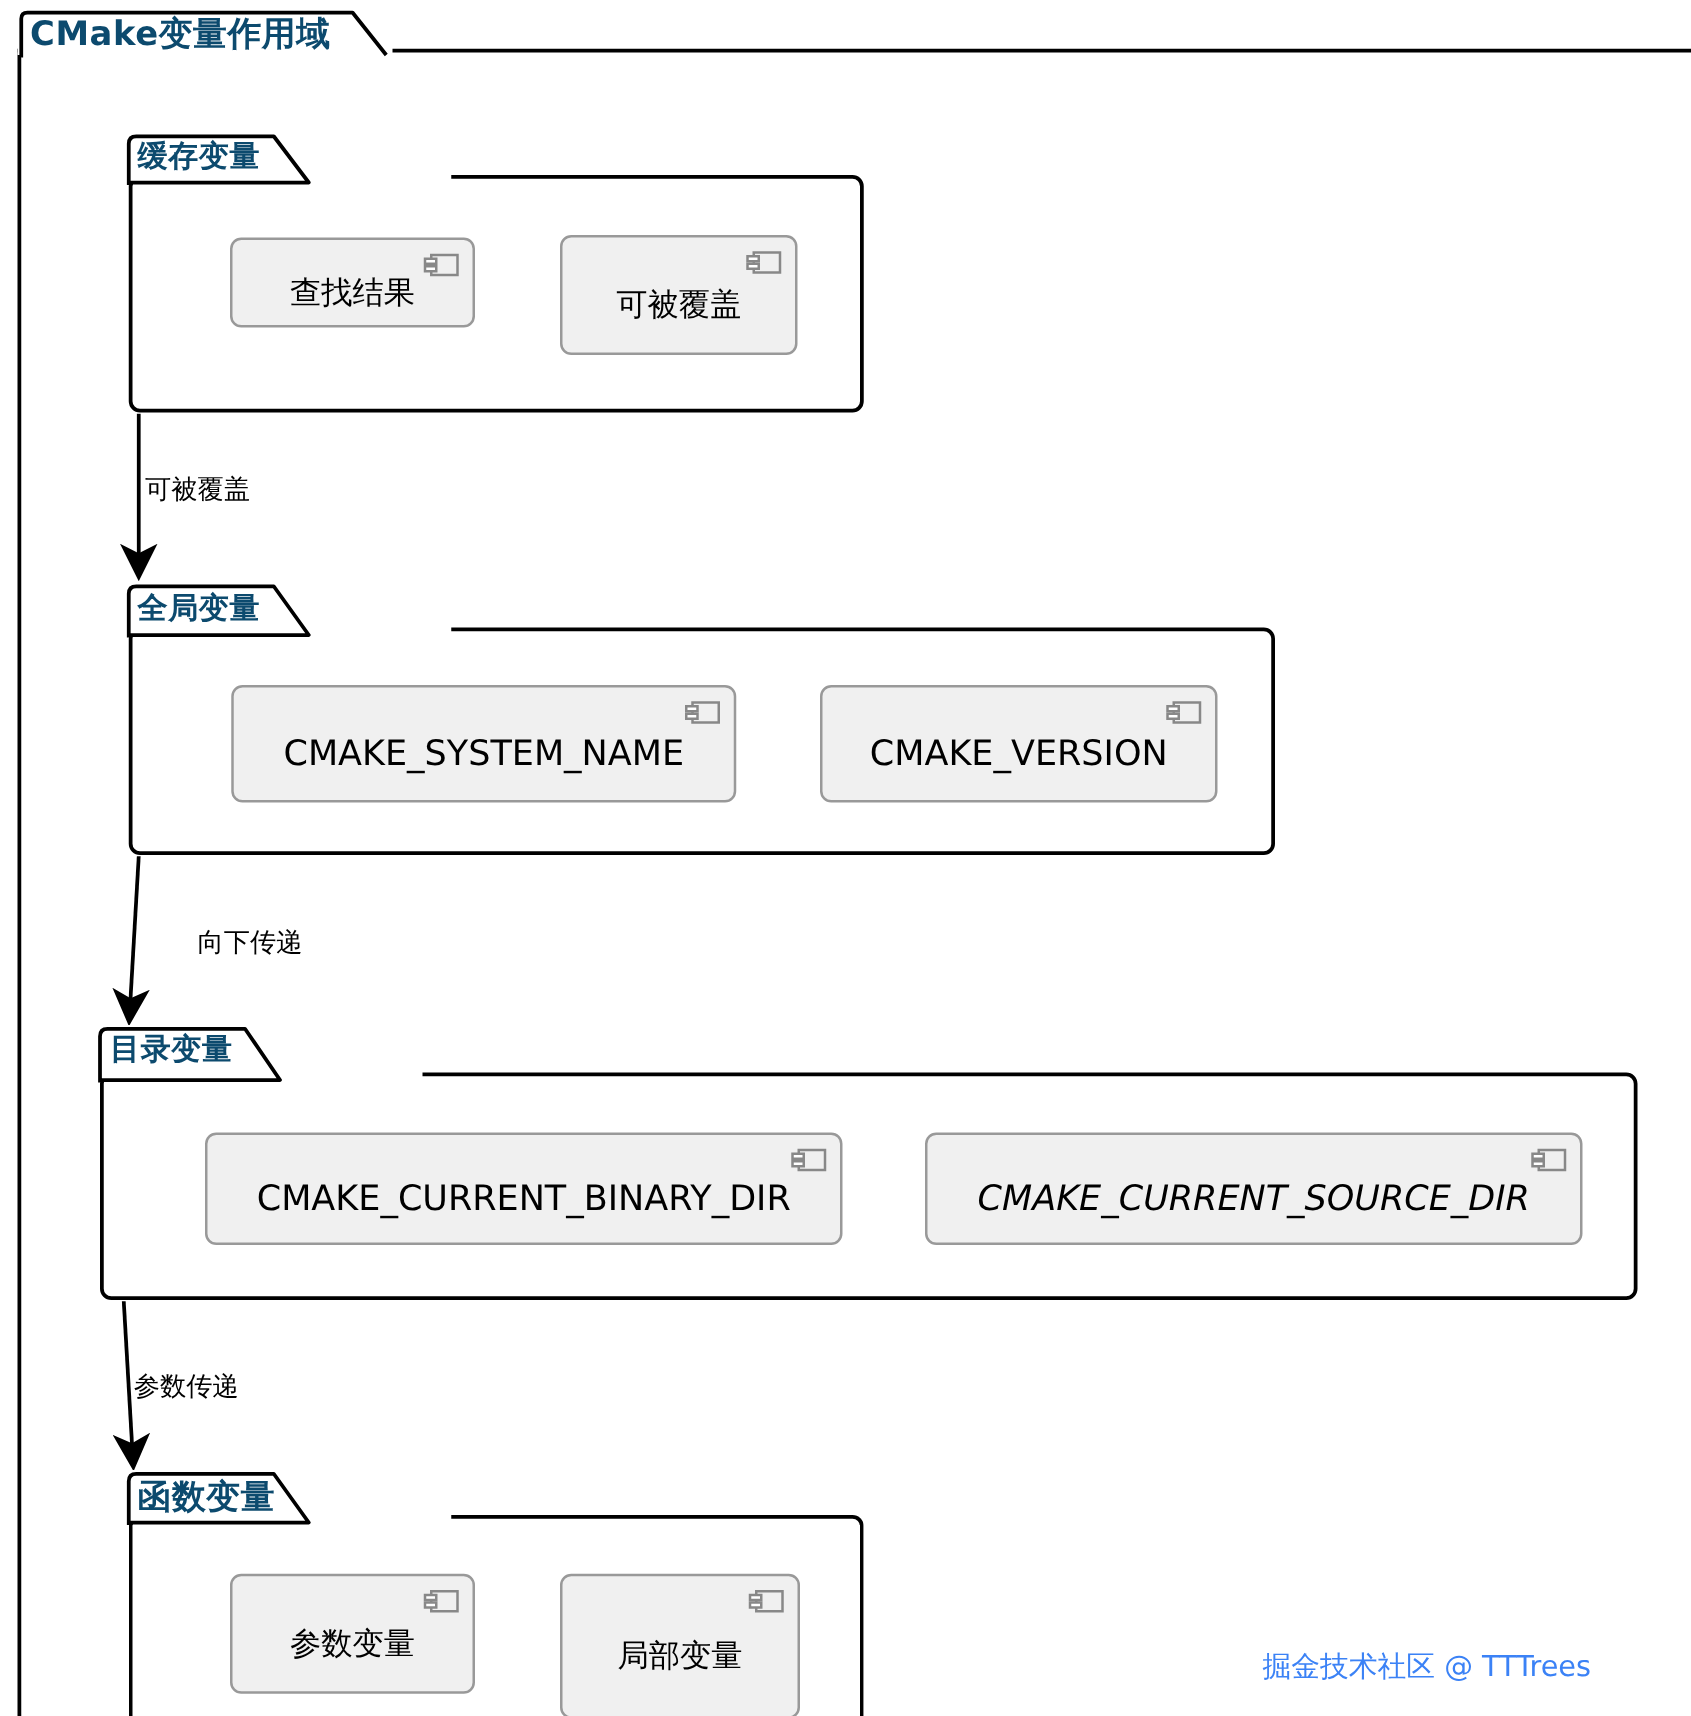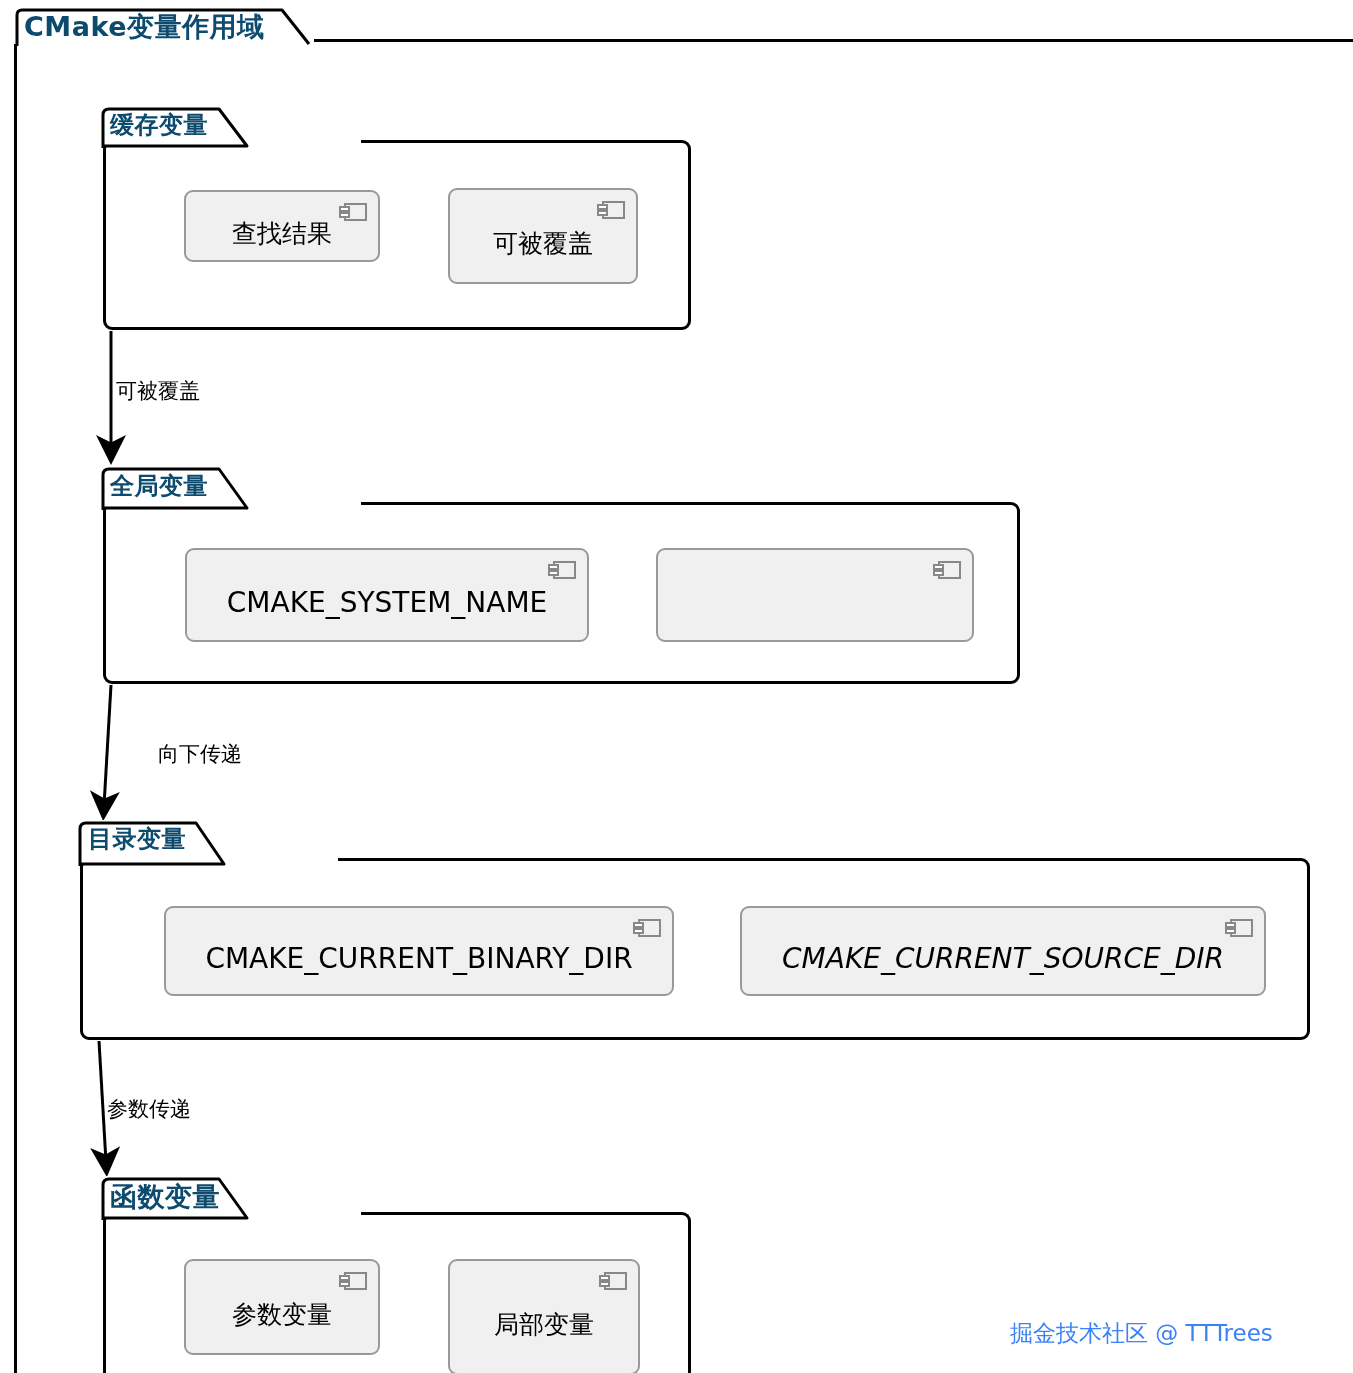--- a/index.html
+++ b/index.html
@@ -166,20 +166,21 @@
       </svg>
       <span class="comp-label" style="font-size:28px;">CMAKE_SYSTEM_NAME</span>
     </div>
 
     <div class="comp" style="left:656px; top:548px; width:318px; height:94px;">
       <svg class="comp-icon" viewBox="0 0 30 21">
         <rect x="7" y="2" width="21" height="16" fill="none" stroke="#888888" stroke-width="2"></rect>
         <rect x="2" y="5" width="9" height="4" fill="#ffffff" stroke="#888888" stroke-width="2"></rect>
         <rect x="2" y="11" width="9" height="4" fill="#ffffff" stroke="#888888" stroke-width="2"></rect>
       </svg>
+      <span class="comp-label" style="font-size:28px;">CMAKE_VERSION</span>
     </div>
   </div>
 
   <div class="pkg">
     <div class="pkg-body" style="left:80px; top:858px; width:1230px; height:182px;"></div>
     <div class="pkg-tab" style="left:78px; top:820px; width:260px; height:44px;">
       <svg class="pkg-tab-svg" width="260" height="48" viewBox="0 0 260 48">
         <path d="M 2 46 L 2 9 Q 2 3 8 3 L 118 3 L 146 44 L 2 44" fill="#ffffff" stroke="#000000" stroke-width="3" stroke-linejoin="round"></path>
       </svg>
     </div>

